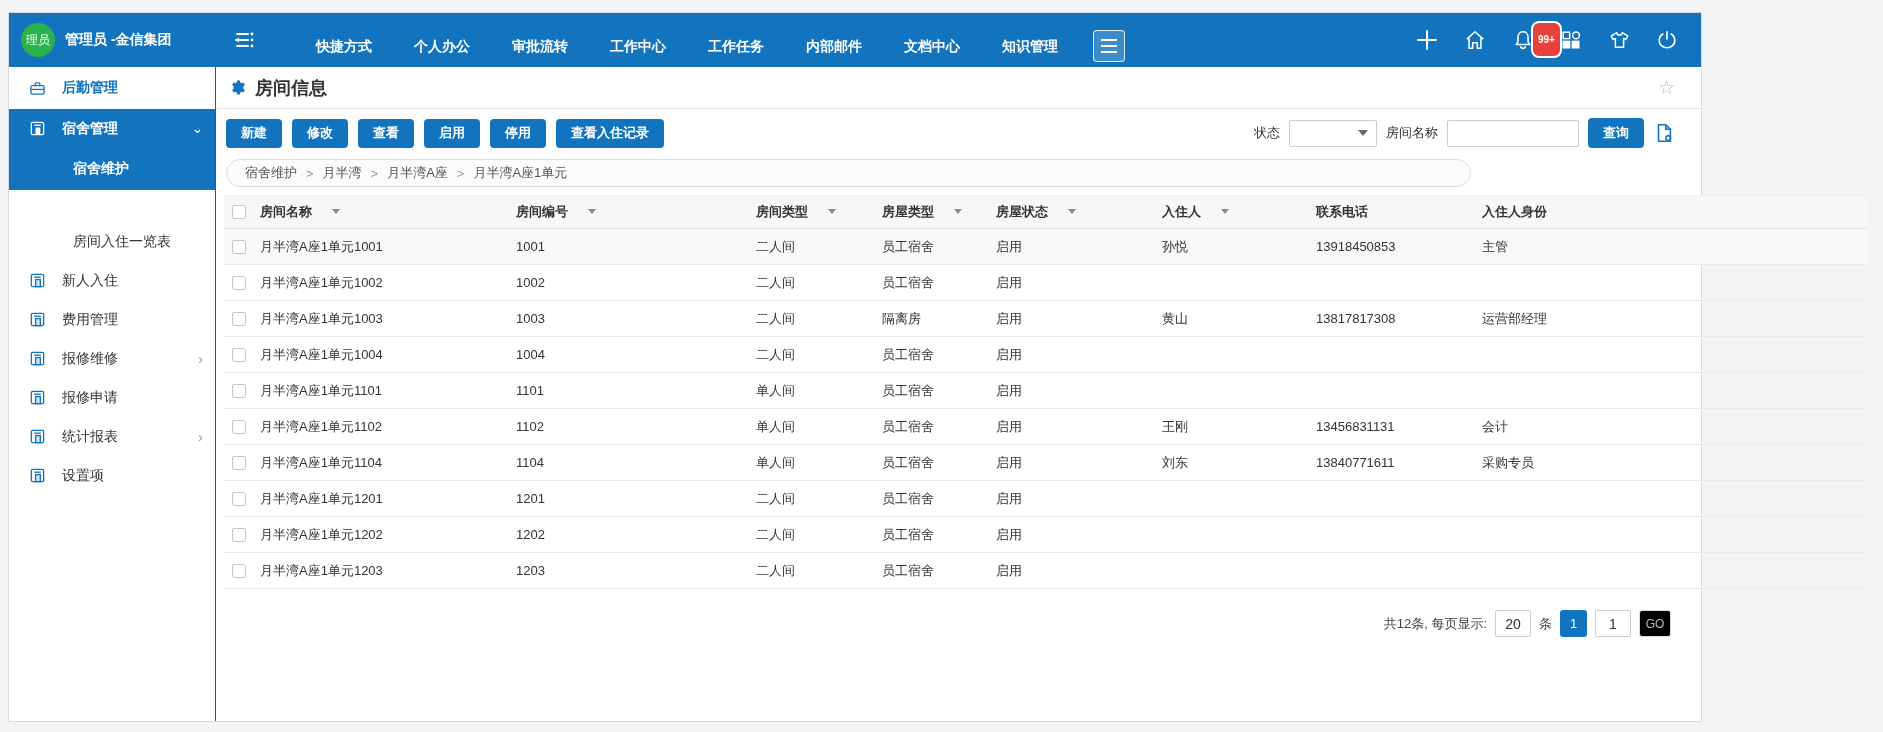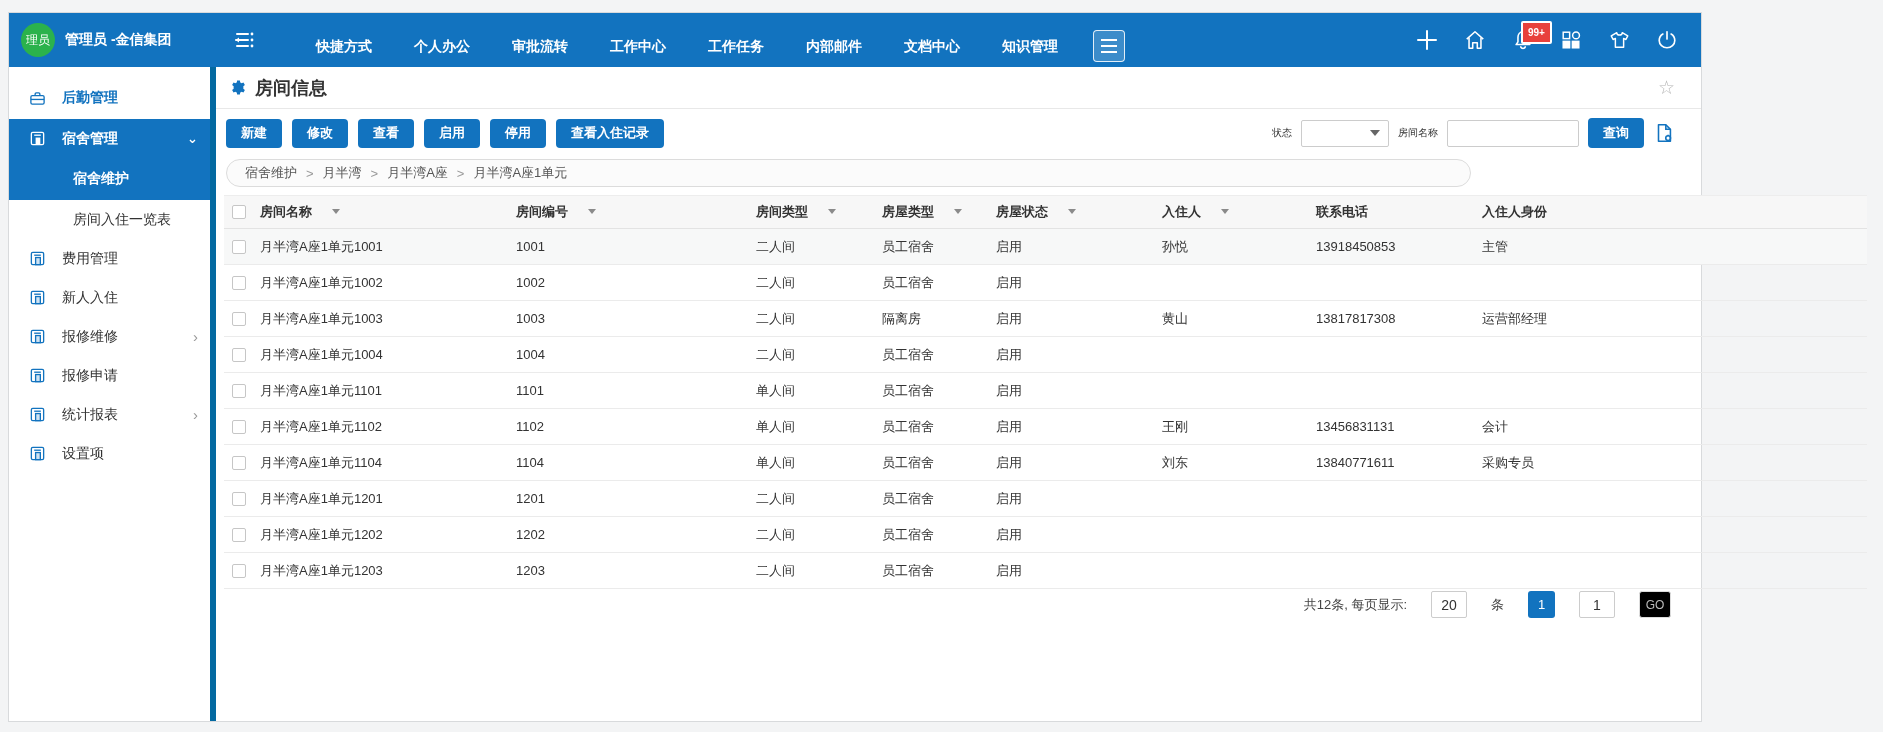--- a/index.html
+++ b/index.html
@@ -12,64 +12,64 @@
   .user-cluster { display:flex; align-items:center; padding-left:12px; width:218px; flex-shrink:0; }
   .avatar { width:34px; height:34px; border-radius:50%; background:#2bb24c; color:#fff; font-size:12px; display:flex; align-items:center; justify-content:center; flex-shrink:0; }
   .user-name { margin-left:10px; font-size:14px; font-weight:bold; white-space:nowrap; }
   .collapse-btn { width:34px; height:34px; display:flex; align-items:center; justify-content:center; cursor:pointer; flex-shrink:0; }
   .nav { display:flex; align-items:center; margin-left:34px;margin-top:12px; }
   .nav-item { font-size:14px; font-weight:bold; padding:0 21px; line-height:54px; cursor:pointer; white-space:nowrap; }
   .more-btn { width:32px; height:32px; margin-left:14px; border:1px solid rgba(255,255,255,.85); border-radius:4px; background:rgba(255,255,255,.18); display:flex; flex-direction:column; justify-content:center; align-items:center; gap:4px; cursor:pointer; }
   .more-btn i { display:block; width:16px; height:2px; background:#fff; }
   .top-icons { margin-left:auto; display:flex; align-items:center; gap:24px; padding-right:22px; }
   .tico { position:relative; width:24px; height:24px; display:flex; align-items:center; justify-content:center; cursor:pointer; }
-  .badge { position:absolute; top:-7px; left:10px; background:#e8413c; border:2px solid #fff; color:#fff; font-size:10px; font-weight:bold; border-radius:2px; padding:4px 5px; line-height:11px; }
+  .badge { position:absolute; top:-7px; left:20px; background:#e8413c; border:2px solid #fff; color:#fff; font-size:10px; font-weight:bold; border-radius:8px; padding:11px 5px; line-height:11px; }
 
   
   .shell { flex:1; display:flex; min-height:0; }
-  .sidebar { width:207px; background:#fff; border-right:6px solid #0369a1; flex-shrink:0; padding-top:10px; }
+  .sidebar { width:207px; background:#fff; border-right:1px solid #0369a1; flex-shrink:0; }
   .side-item { position:relative; height:39px; display:flex; align-items:center; font-size:14px; color:#333; cursor:pointer; }
   .side-item .sicon { width:17px; height:17px; margin:0 16px 0 20px; flex-shrink:0; }
   .side-item.module { color:#1273bf; font-weight:bold; height:42px; }
   .sel-group { background:#1273bf; }
   .sel-group .side-item { color:#fff; font-weight:bold; }
   .side-sub { padding-left:64px; height:42px; display:flex; align-items:center; font-size:14px; color:#333; cursor:pointer; }
   .sel-group .side-sub { color:#fff; font-weight:bold; }
   .chev { position:absolute; right:12px; font-size:13px; }
   .chev.right { color:#999; font-size:15px; }
 
   
   .content { flex:1; display:flex; flex-direction:column; background:#fff; min-width:0; }
   .page-head { height:42px; border-bottom:1px solid #e8e8e8; display:flex; align-items:center; padding:0 26px 0 14px; flex-shrink:0; }
   .page-title { font-size:18px; font-weight:bold; color:#333; margin-left:8px; }
   .fav-star { margin-left:auto; color:#b5b5b5; font-size:19px; cursor:pointer; }
 
   .toolbar { height:48px; display:flex; align-items:center; padding:0 26px 0 10px; flex-shrink:0; }
   .btn { height:29px; padding:0 15px; margin-right:10px; background:#1273bf; border:none; border-radius:4px; color:#fff; font-size:13px; font-weight:bold; font-family:inherit; cursor:pointer; }
   .tb-right { margin-left:auto; display:flex; align-items:center; gap:9px; }
-  .tb-label { font-size:10px; color:#333; }
+  .tb-label { font-size:13px; color:#333; }
   .select-box { position:relative; width:88px; height:27px; border:1px solid #ccc; border-radius:2px; background:#fff; cursor:pointer; }
   .select-box .caret { position:absolute; right:8px; top:9px; width:0; height:0; border-left:5px solid transparent; border-right:5px solid transparent; border-top:6px solid #666; }
   .text-input { width:132px; height:27px; border:1px solid #ccc; border-radius:2px; background:#fff; font-family:inherit; font-size:13px; padding:0 6px; }
   .btn.query { margin:0; height:30px; }
   .export-ico { width:22px; height:22px; cursor:pointer; }
 
   .crumb-row { padding:2px 10px 8px 10px; flex-shrink:0; }
   .crumb { width:1245px; height:28px; border:1px solid #dcdcdc; border-radius:14px; background:#fbfbfb; display:flex; align-items:center; padding:0 18px; font-size:13px; color:#555; }
   .crumb .sep { margin:0 9px; color:#999; }
   .crumb span[data-name="breadcrumb-item"] { cursor:pointer; }
 
   table.grid { border-collapse:collapse; width:1643px; margin:0 8px; table-layout:fixed; }
   .grid th { background:#f7f7f7; border-bottom:1px solid #e3e3e3; border-top:1px solid #ededed; height:33px; font-size:13px; color:#333; text-align:left; font-weight:bold; padding:0; }
   .grid td { height:36px; border-bottom:1px solid #ebebeb; font-size:13px; color:#333; padding:0; }
   .grid tr.hl td { background:#f7f8f8; }
   .filter-caret { display:inline-block; margin-left:20px; width:0; height:0; border-left:4px solid transparent; border-right:4px solid transparent; border-top:5px solid #8a8a8a; vertical-align:2px; cursor:pointer; }
   .cb { width:14px; height:14px; border:1px solid #c6c6c6; border-radius:2px; background:#fff; margin-left:8px; cursor:pointer; }
 
-  .pager { display:flex; align-items:center; justify-content:flex-end; gap:24px; margin:2px 30px 0 0; font-size:13px; color:#444; }
+  .pager { display:flex; align-items:center; justify-content:flex-end; gap:8px; margin:21px 30px 0 0; font-size:13px; color:#444; }
   .pg-input { width:36px; height:27px; border:1px solid #ccc; border-radius:2px; text-align:center; font-size:14px; font-family:inherit; color:#333; background:#fff; }
   .pg-cur { width:27px; height:27px; background:#1273bf; color:#fff; border-radius:3px; display:flex; align-items:center; justify-content:center; font-size:13px; cursor:pointer; }
   .pg-go { width:32px; height:27px; border:1px solid #ddd; border-radius:3px; background:#000000; color:#bbb; font-size:12px; display:flex; align-items:center; justify-content:center; cursor:pointer; }
 
   svg { display:block; }
 </style>
 </head>
 <body>
 
 <div class="stage" data-name="screen">
@@ -177,38 +177,38 @@
                 <rect x="7" y="8" width="5" height="7.5" fill="#fff" stroke="none"></rect>
                 <line x1="5.5" y1="5.5" x2="12.5" y2="5.5"></line>
               </svg>
           <span data-name="sidebar-item-label">宿舍管理</span>
           <span class="chev" data-name="chevron-down-icon">⌄</span>
         </div>
         <div class="side-sub" data-name="sidebar-item-dormitory-maintenance">
           <span data-name="sidebar-item-label">宿舍维护</span>
         </div>
       </div>
-      <div class="side-sub" style="height:39px;" data-name="sidebar-item-room-occupancy-list">
+      <div class="side-sub" style="height:39px;margin-top:32px;" data-name="sidebar-item-room-occupancy-list">
         <span data-name="sidebar-item-label">房间入住一览表</span>
       </div>
+      <div class="side-item" data-name="sidebar-item-new-resident">
+        <svg class="sicon" viewBox="0 0 18 18" fill="none" stroke="#1273bf" stroke-width="1.4" data-name="module-icon">
+              <rect x="2.5" y="2.5" width="13" height="13" rx="1.5"></rect>
+              <rect x="7" y="8" width="5" height="7.5" fill="#cfe3f3" stroke="#1273bf"></rect>
+              <line x1="5.5" y1="5.5" x2="12.5" y2="5.5"></line>
+            </svg>
+        <span data-name="sidebar-item-label">新人入住</span>
+      </div>
       <div class="side-item" data-name="sidebar-item-fee-management">
         <svg class="sicon" viewBox="0 0 18 18" fill="none" stroke="#1273bf" stroke-width="1.4" data-name="module-icon">
               <rect x="2.5" y="2.5" width="13" height="13" rx="1.5"></rect>
               <rect x="7" y="8" width="5" height="7.5" fill="#cfe3f3" stroke="#1273bf"></rect>
               <line x1="5.5" y1="5.5" x2="12.5" y2="5.5"></line>
             </svg>
         <span data-name="sidebar-item-label">费用管理</span>
-      </div>
-      <div class="side-item" data-name="sidebar-item-new-resident">
-        <svg class="sicon" viewBox="0 0 18 18" fill="none" stroke="#1273bf" stroke-width="1.4" data-name="module-icon">
-              <rect x="2.5" y="2.5" width="13" height="13" rx="1.5"></rect>
-              <rect x="7" y="8" width="5" height="7.5" fill="#cfe3f3" stroke="#1273bf"></rect>
-              <line x1="5.5" y1="5.5" x2="12.5" y2="5.5"></line>
-            </svg>
-        <span data-name="sidebar-item-label">新人入住</span>
       </div>
       <div class="side-item" data-name="sidebar-item-repair-maintenance">
         <svg class="sicon" viewBox="0 0 18 18" fill="none" stroke="#1273bf" stroke-width="1.4" data-name="module-icon">
               <rect x="2.5" y="2.5" width="13" height="13" rx="1.5"></rect>
               <rect x="7" y="8" width="5" height="7.5" fill="#cfe3f3" stroke="#1273bf"></rect>
               <line x1="5.5" y1="5.5" x2="12.5" y2="5.5"></line>
             </svg>
         <span data-name="sidebar-item-label">报修维修</span>
         <span class="chev right" data-name="chevron-right-icon">›</span>
       </div>

